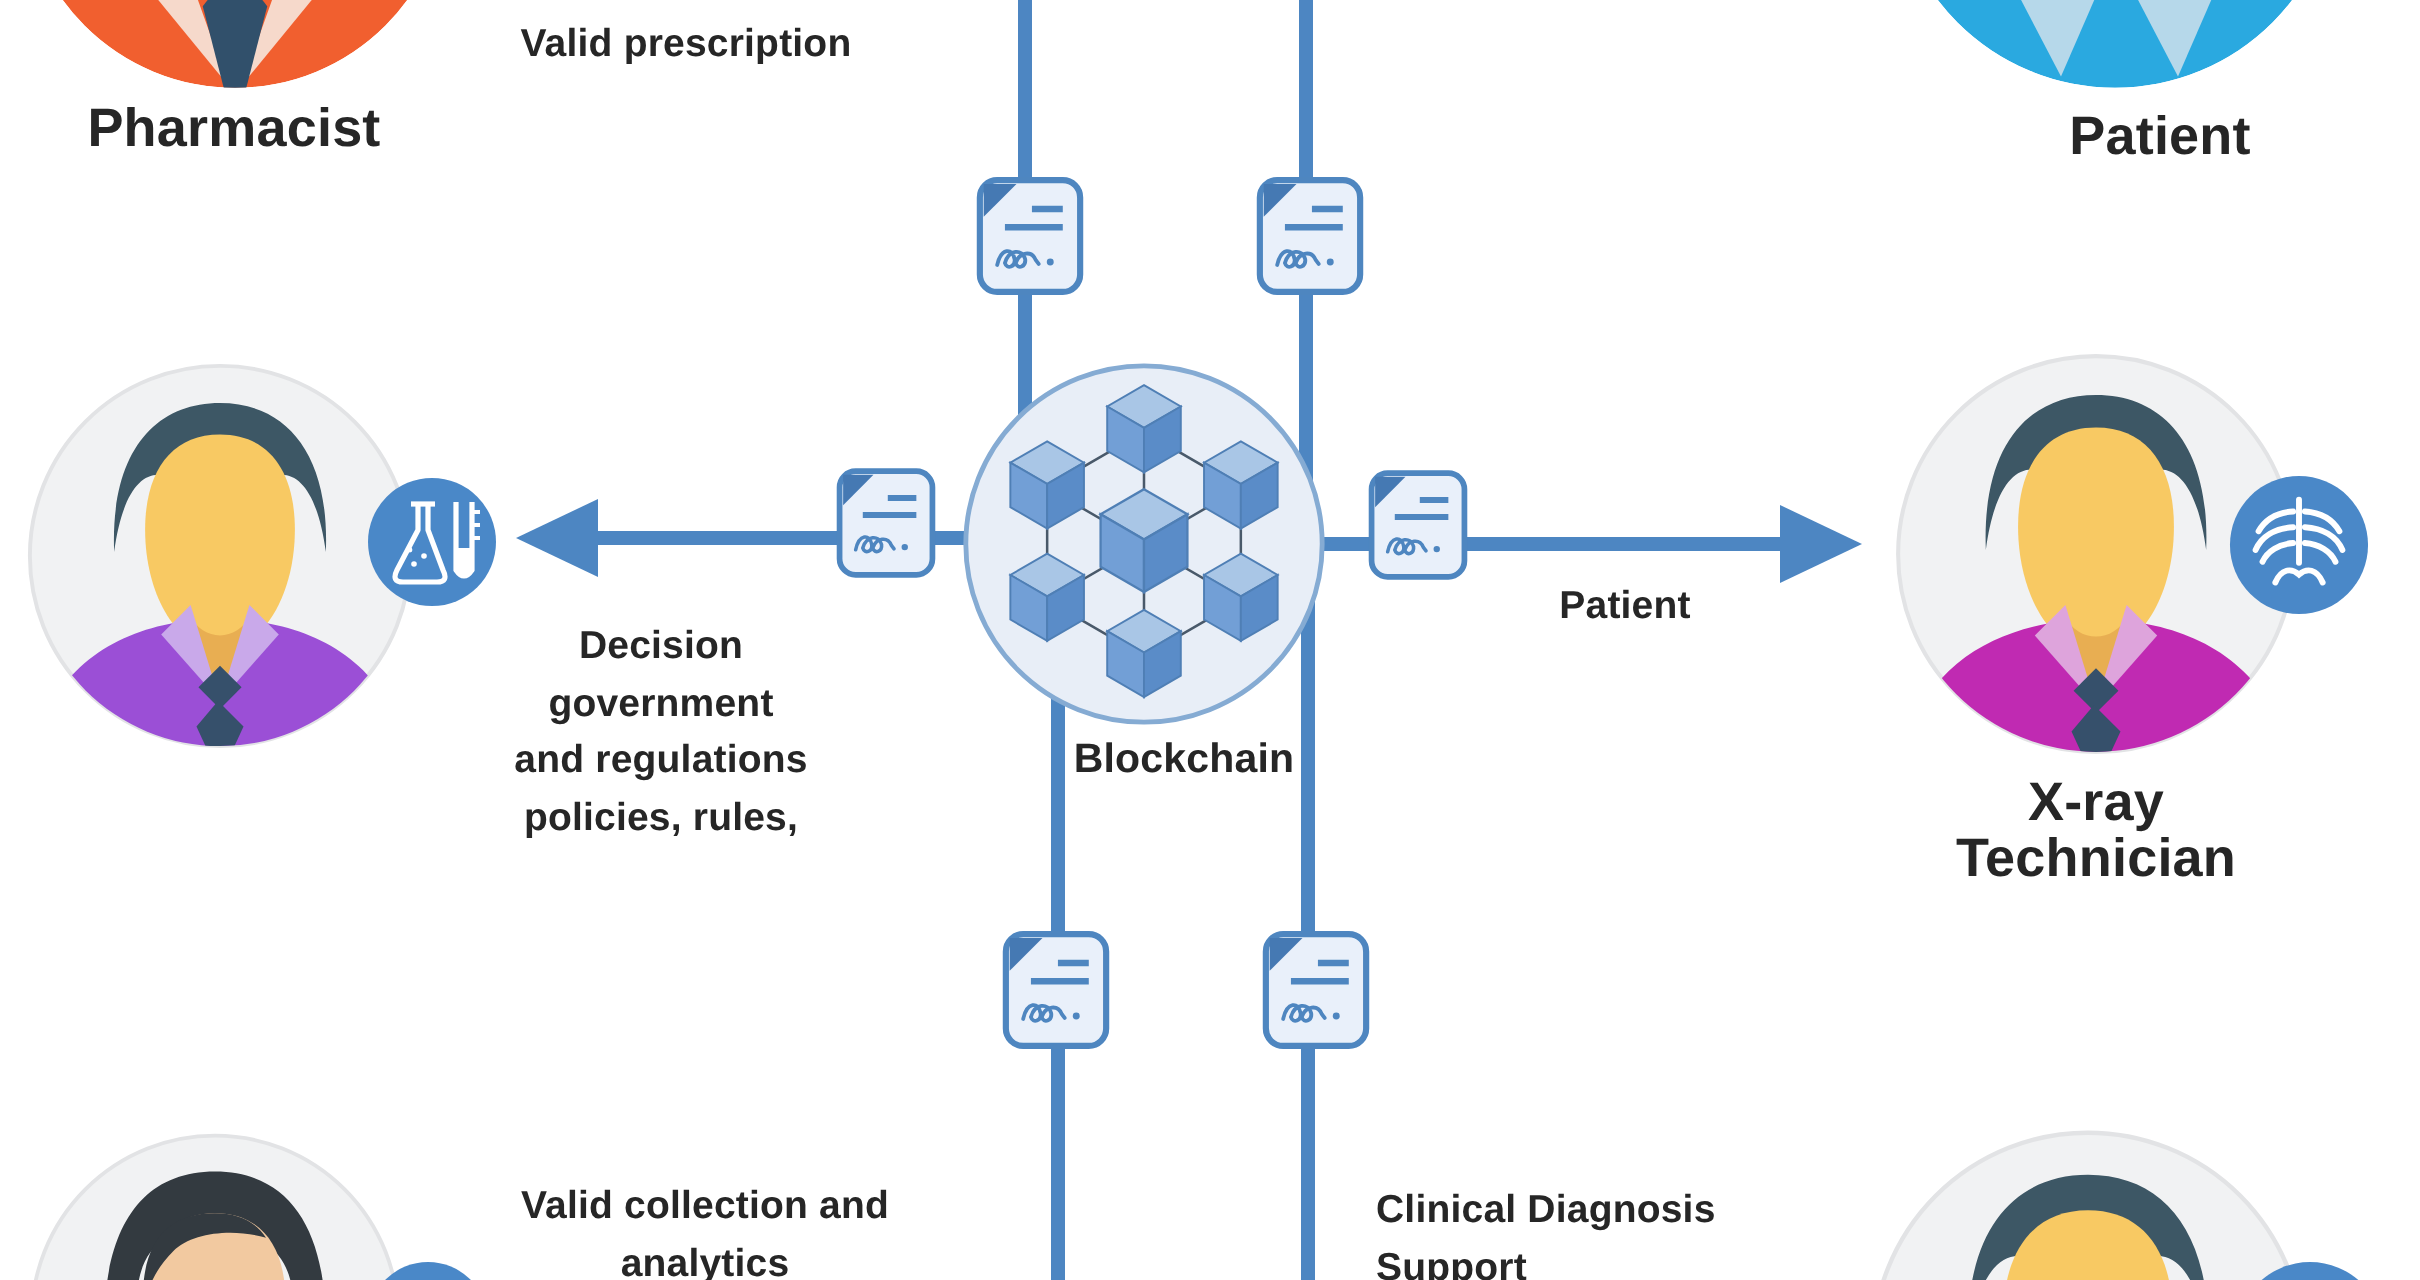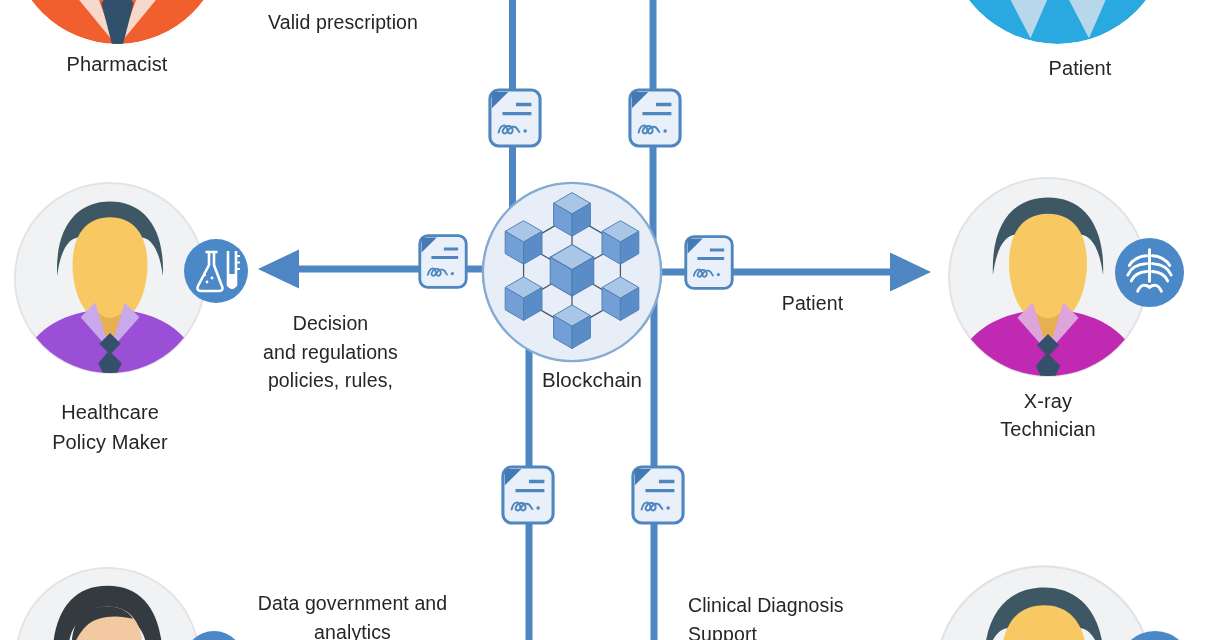--- a/index.html
+++ b/index.html
@@ -2,24 +2,24 @@
 <html><head>
 <meta charset="utf-8">
 <style>
   html,body{margin:0;padding:0;background:#fff;}
   .canvas{
     position:relative;width:1210px;height:640px;overflow:hidden;background:#fff;
     font-family:"Liberation Sans","DejaVu Sans",sans-serif;
   }
   .abs{position:absolute;}
   .label{
-    position:absolute;font-weight:normal;color:#262626;text-align:center;
+    position:absolute;font-weight:bold;color:#262626;text-align:center;
     line-height:28px;font-size:19.5px;letter-spacing:0.1px;
   }
-  .label.name{font-size:20px;line-height:29px;}
+  .label.name{font-size:27px;line-height:29px;}
   .label.left-align{text-align:left;}
   svg{display:block;}
   .doc{position:absolute;}
 </style>
 </head>
 <body>
 
 <div class="canvas">
 
   <svg class="abs" style="left:0;top:0" width="1210" height="640" viewBox="0 0 1210 640">
@@ -227,44 +227,41 @@
     <circle cx="38" cy="38" r="37" fill="#4a88c8"></circle>
   </svg>
 
   <div class="label" style="left:233px;top:8px;width:220px">Valid prescription</div>
 
 
   <div class="label name" style="left:17px;top:50px;width:200px">Pharmacist</div>
 
   <div class="label name" style="left:980px;top:54px;width:200px">Patient</div>
 
-  <div class="label name" style="left:10px;top:397px;width:200px;line-height:30px">
-    <div>Healthcare</div>
-    <div>Policy Maker</div>
-  </div>
 
   <div class="label" style="left:228px;top:309px;width:205px;line-height:28.5px">
     <div>Decision</div>
+    <div>government</div>
     <div>and regulations</div>
     <div>policies, rules,</div>
   </div>
 
   <div class="label" style="left:502px;top:366px;width:180px;font-size:20.5px">Blockchain</div>
 
   <div class="label" style="left:730px;top:289px;width:165px">
     <div>Patient</div>
   </div>
 
   <div class="label name" style="left:948px;top:387px;width:200px;line-height:28px">
     <div>X-ray</div>
     <div>Technician</div>
   </div>
 
   <div class="label" style="left:240px;top:589px;width:225px;line-height:29px">
-    <div>Data government and</div>
+    <div>Valid collection and</div>
     <div>analytics</div>
   </div>
 
   <div class="label left-align" style="left:688px;top:591px;width:220px;line-height:29px">
     <div>Clinical Diagnosis</div>
     <div>Support</div>
   </div>
 
 </div>
 

